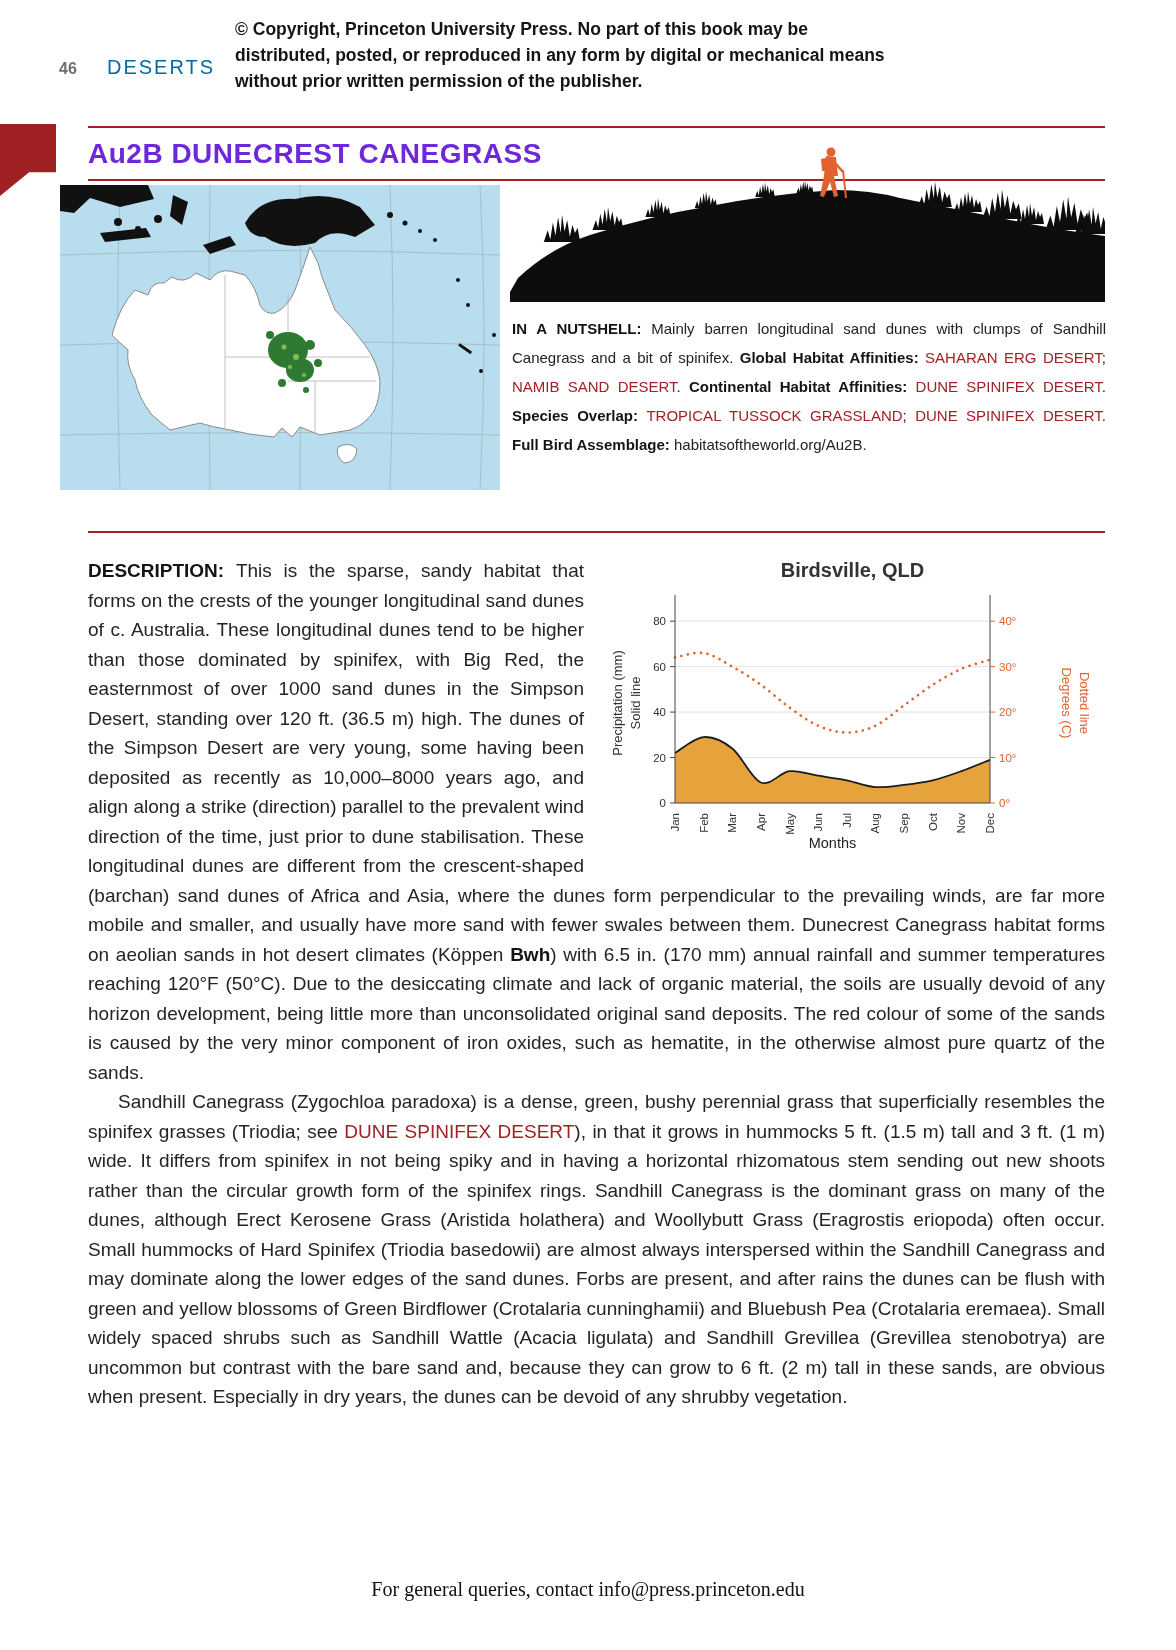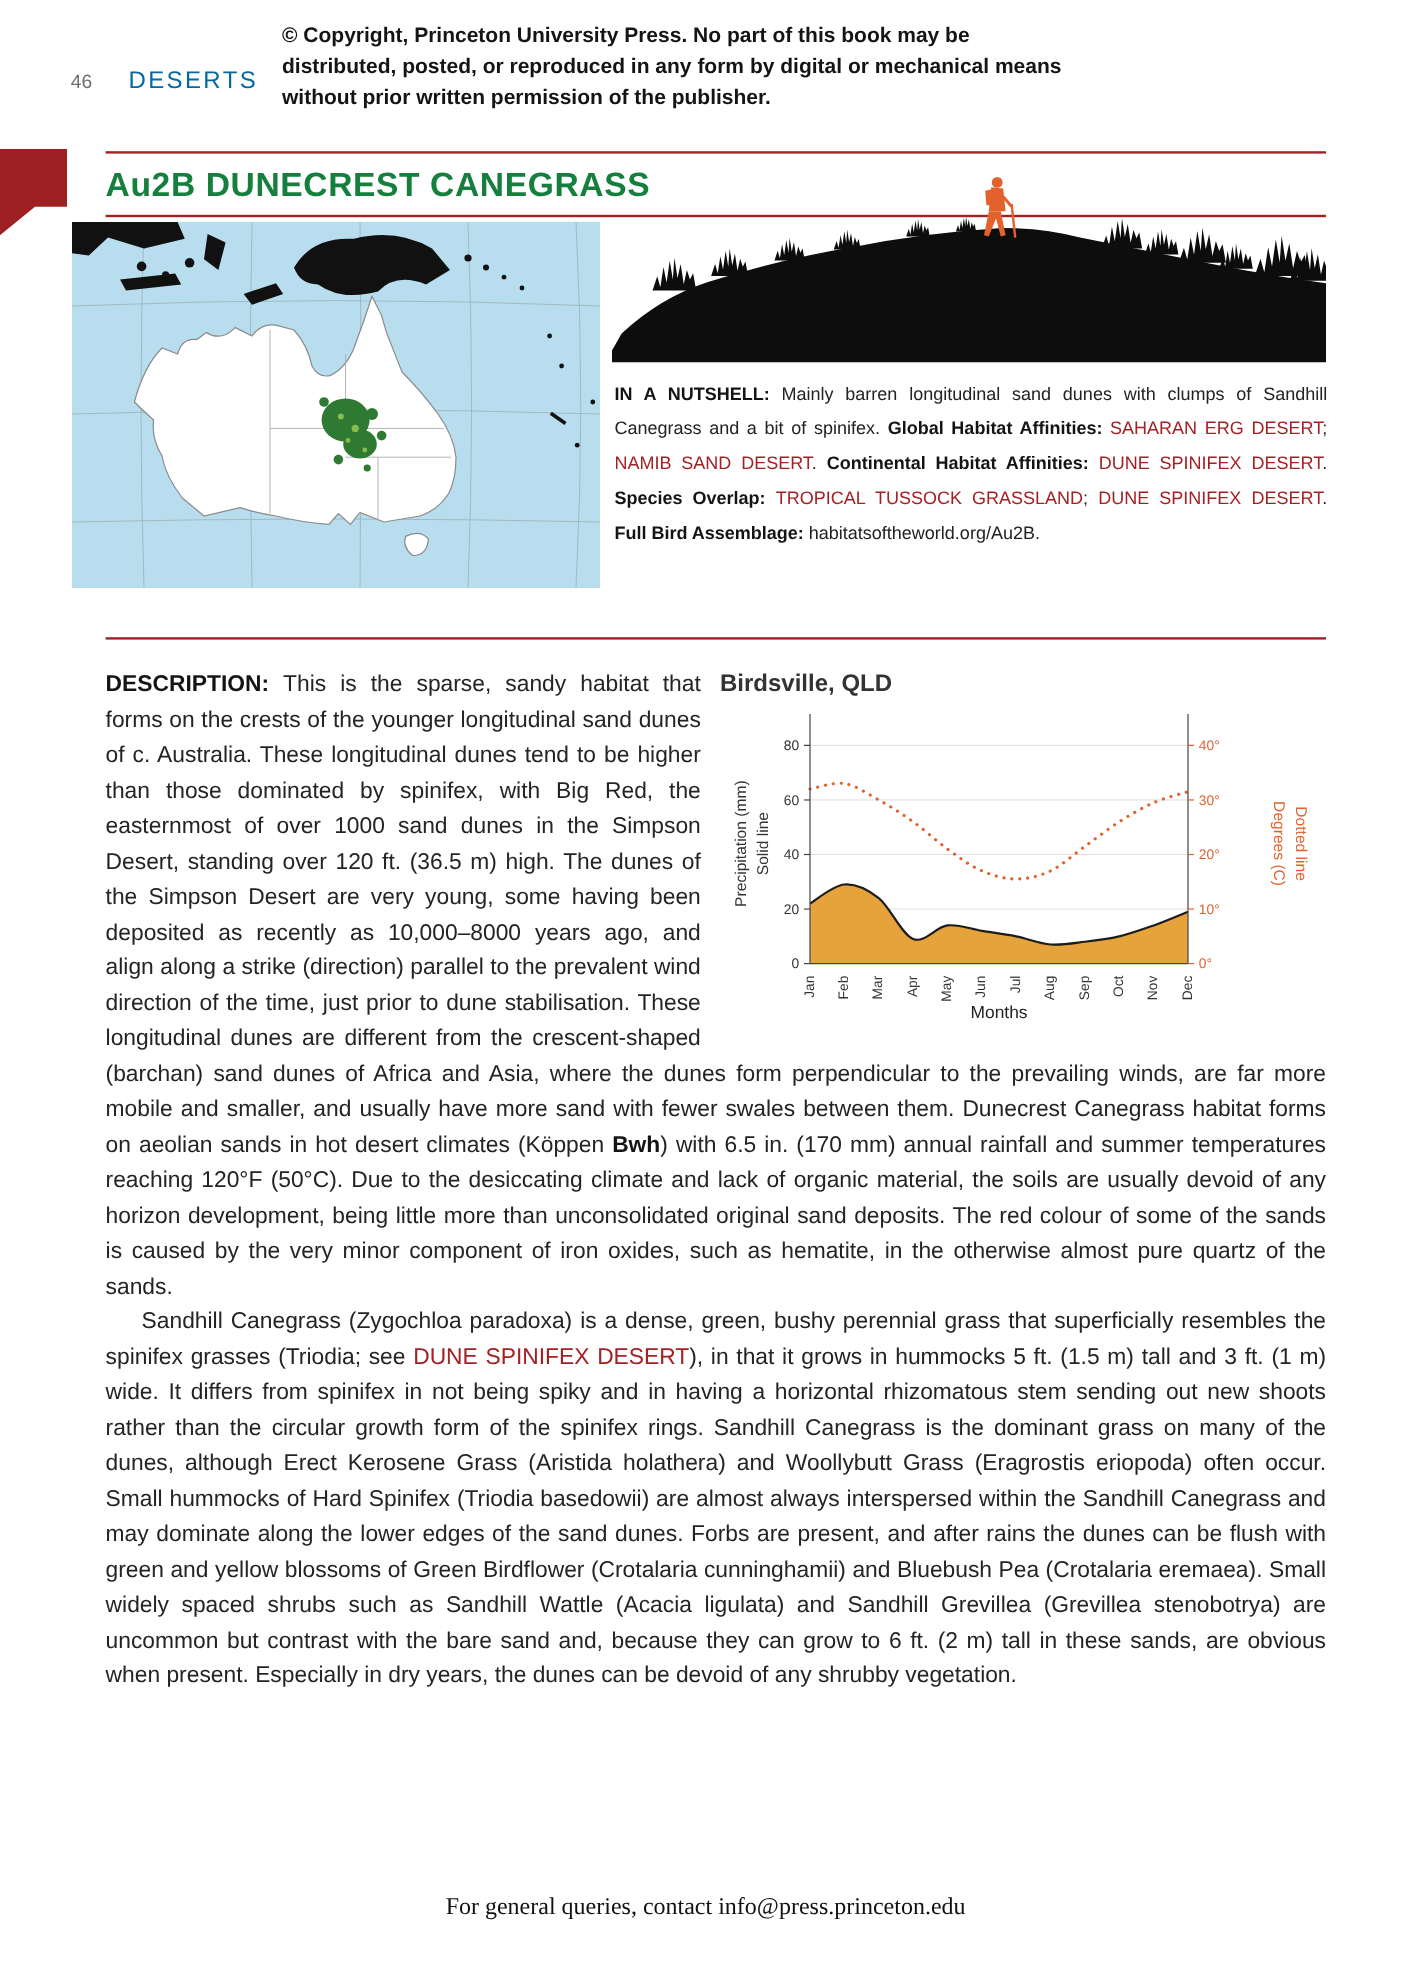--- a/index.html
+++ b/index.html
@@ -2,47 +2,47 @@
 <html><head>
 <meta charset="utf-8">
 <style>
   * { margin:0; padding:0; box-sizing:border-box; }
   html,body { background:#ffffff; }
   body { font-family:"Liberation Sans", sans-serif; color:#1e1e1e; }
   .page { position:relative; width:1176px; height:1650px; background:#fff; overflow:hidden; }
 
   .copyright { position:absolute; left:235px; top:16px; width:655px;
     font-size:17.5px; line-height:26px; font-weight:700; color:#141414; }
-  .pageno { position:absolute; left:59px; top:60px; font-size:16px; color:#6e6e6e; }
+  .pageno { position:absolute; left:59px; top:60px; font-size:16px; color:#6e6e6e;font-weight:bold; }
   .section-head { position:absolute; left:107px; top:56px; font-size:20px; letter-spacing:2px; color:#0369a1; }
 
   .bookmark { position:absolute; left:0; top:124px; width:56px; height:72px; background:#9e2023;
     clip-path:polygon(0 0,100% 0,100% 67%,52% 67%,0 100%); }
 
   .rule { position:absolute; left:88px; width:1017px; height:2px; background:#a32125; }
   .rule-top { top:126px; }
   .rule-title { top:179px; }
   .rule-mid { top:531px; }
 
   .habitat-title { position:absolute; left:88px; top:138px; font-size:28px; font-weight:700;
-    letter-spacing:.5px; color:#15803d; }
+    letter-spacing:.5px; color:#6d28d9; }
 
   .map-wrap { position:absolute; left:60px; top:185px; width:440px; height:305px; }
   .dune-wrap { position:absolute; left:510px; top:140px; width:595px; height:162px; }
 
   .nutshell { position:absolute; left:512px; top:314px; width:594px; font-size:15px;
     line-height:29px; color:#222; text-align:justify; }
   .nutshell .b, .para .b { font-weight:700; color:#141414; }
   .nutshell .r, .para .r { color:#a32125; }
   .para .i { }
 
   .description { position:absolute; left:88px; top:556px; width:1017px; font-size:19px;
     line-height:29.5px; color:#242424; text-align:justify; }
   .chart-box { float:right; width:505px; margin-left:16px; margin-bottom:4px; }
-  .chart-title { text-align:left; font-size:20px; font-weight:600; color:#333; margin-bottom:2px; }
+  .chart-title { text-align:center; font-size:20px; font-weight:600; color:#333; margin-bottom:2px; }
   .para.indent { text-indent:30px; }
 
   svg text { font-family:"Liberation Sans", sans-serif; }
   .tick { font-size:11.5px; fill:#333; }
   .tick.orange { fill:#e2622e; }
   .axlab { font-size:13px; fill:#333; }
   .axlab.orange { fill:#e2622e; }
   .xlab { font-size:14.5px; fill:#222; }
 
   .footer { position:absolute; left:0; top:1578px; width:100%; text-align:center;

